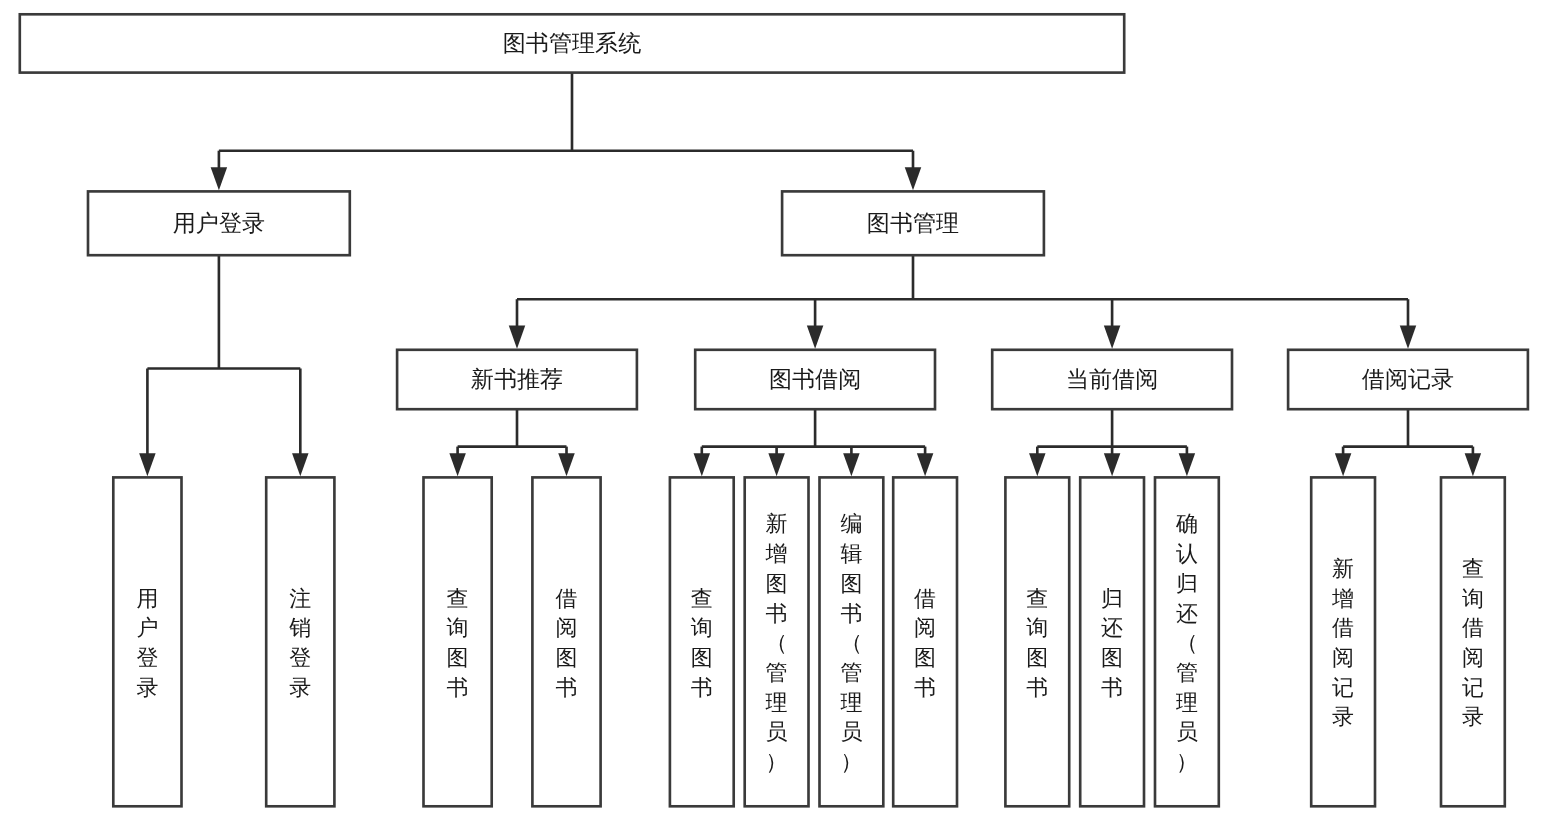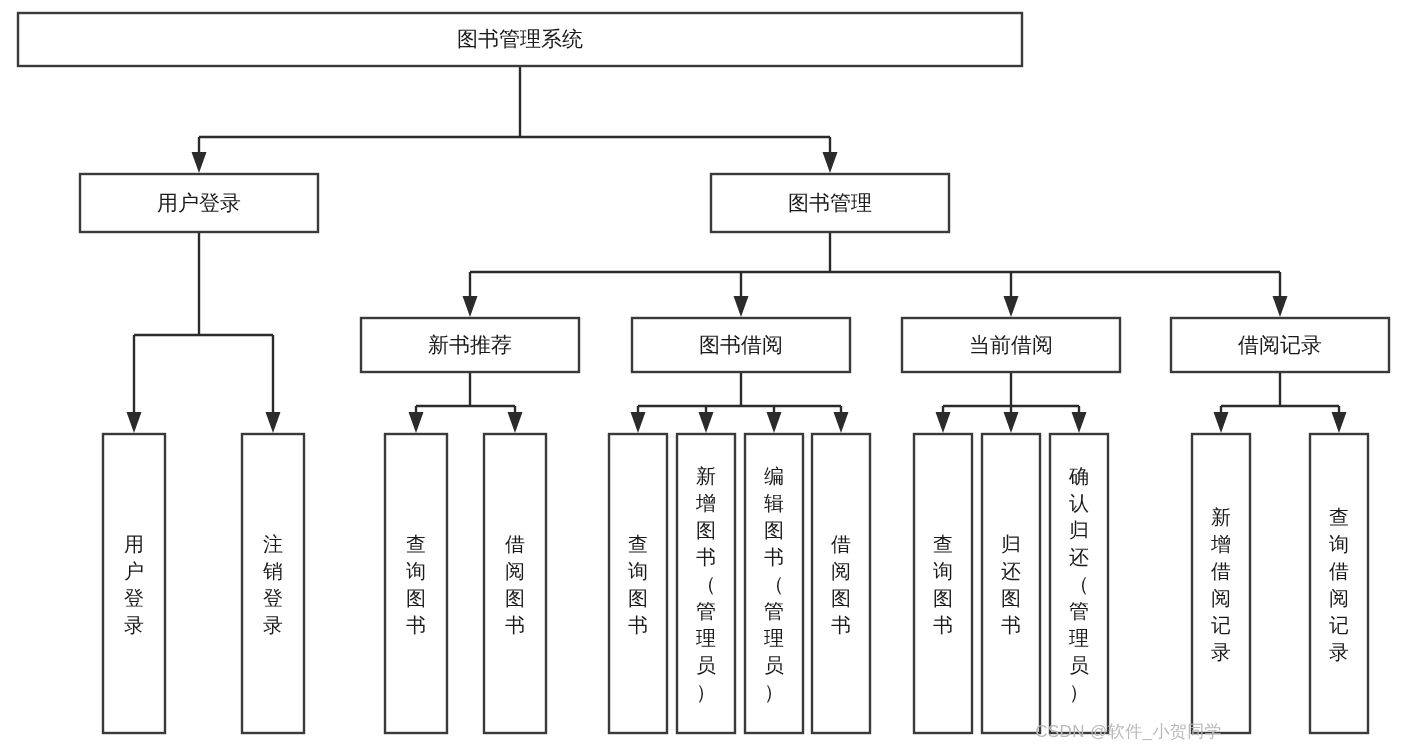--- a/index.html
+++ b/index.html
@@ -216,14 +216,13 @@
         <g>
           <rect x="1192" y="434" width="58" height="299" class="node-rect"></rect>
           <text x="1221" class="node-label-v"><tspan x="1221" y="523.6">新</tspan><tspan x="1221" y="550.6">增</tspan><tspan x="1221" y="577.6">借</tspan><tspan x="1221" y="604.6">阅</tspan><tspan x="1221" y="631.6">记</tspan><tspan x="1221" y="658.6">录</tspan></text>
         </g>
         <g>
           <rect x="1310" y="434" width="58" height="299" class="node-rect"></rect>
           <text x="1339" class="node-label-v"><tspan x="1339" y="523.6">查</tspan><tspan x="1339" y="550.6">询</tspan><tspan x="1339" y="577.6">借</tspan><tspan x="1339" y="604.6">阅</tspan><tspan x="1339" y="631.6">记</tspan><tspan x="1339" y="658.6">录</tspan></text>
         </g>
       </g>
   </svg>
-  <div class="watermark">CSDN @软件_小贺同学</div>
 </div>
 
 </body></html>

